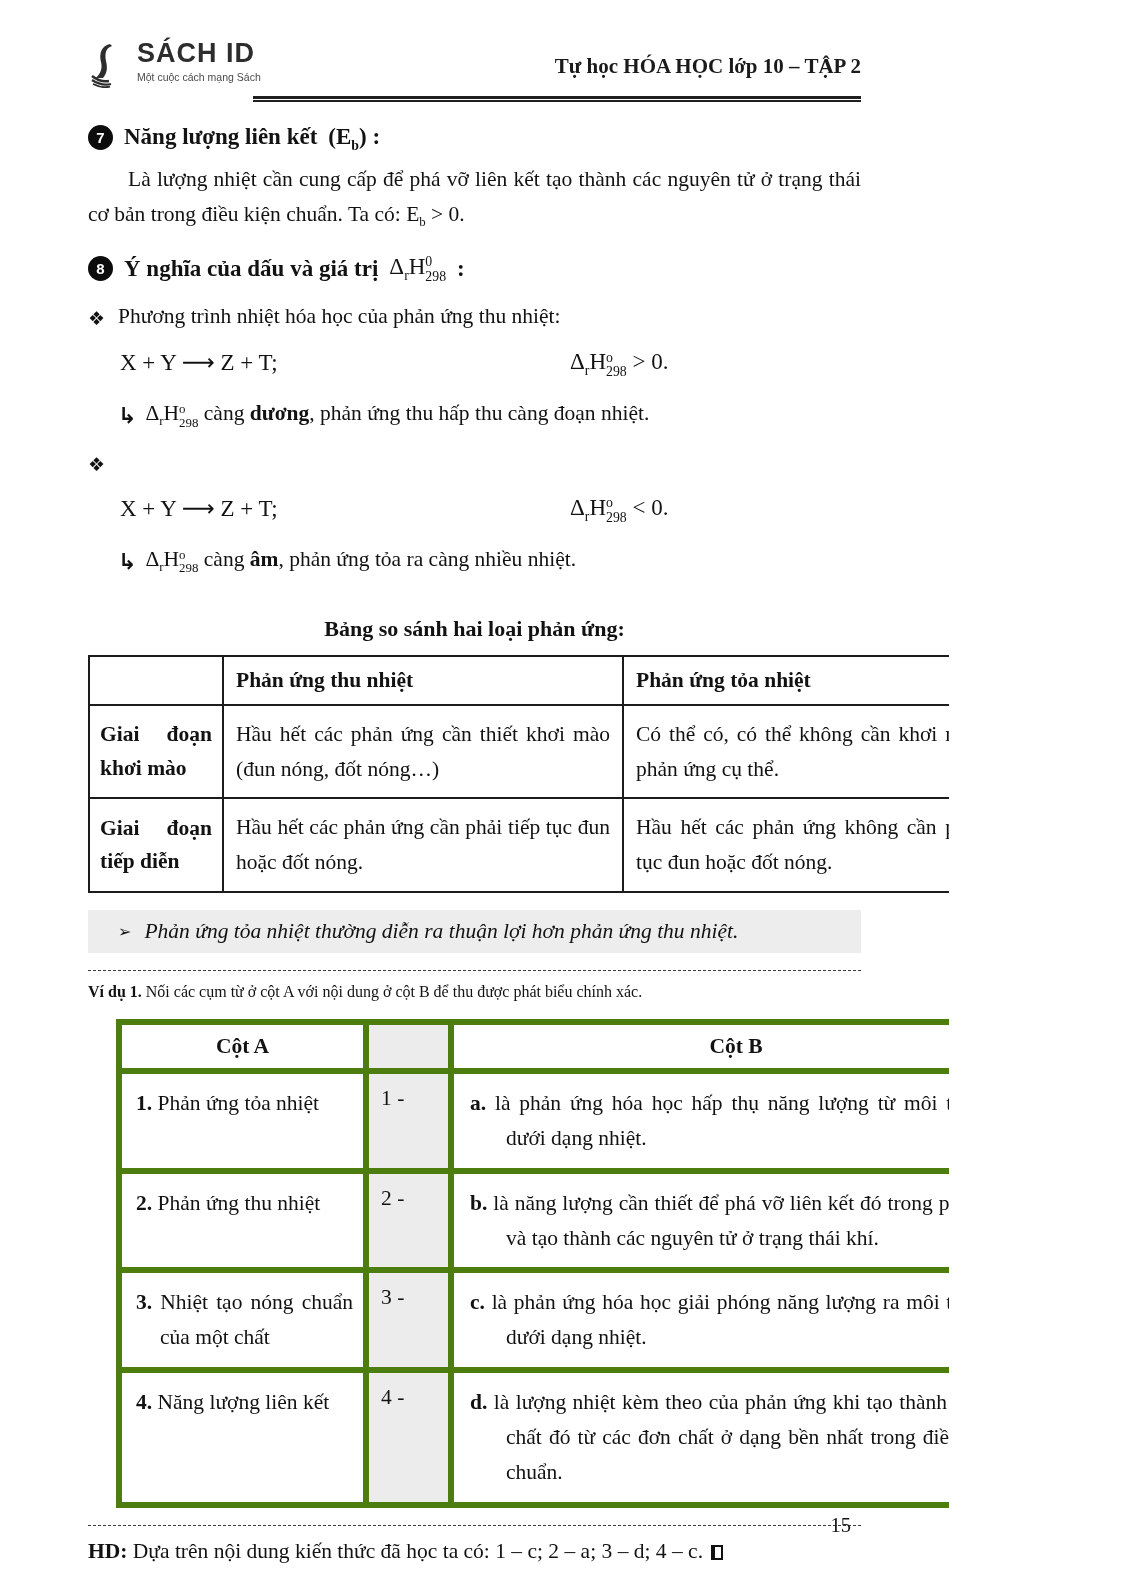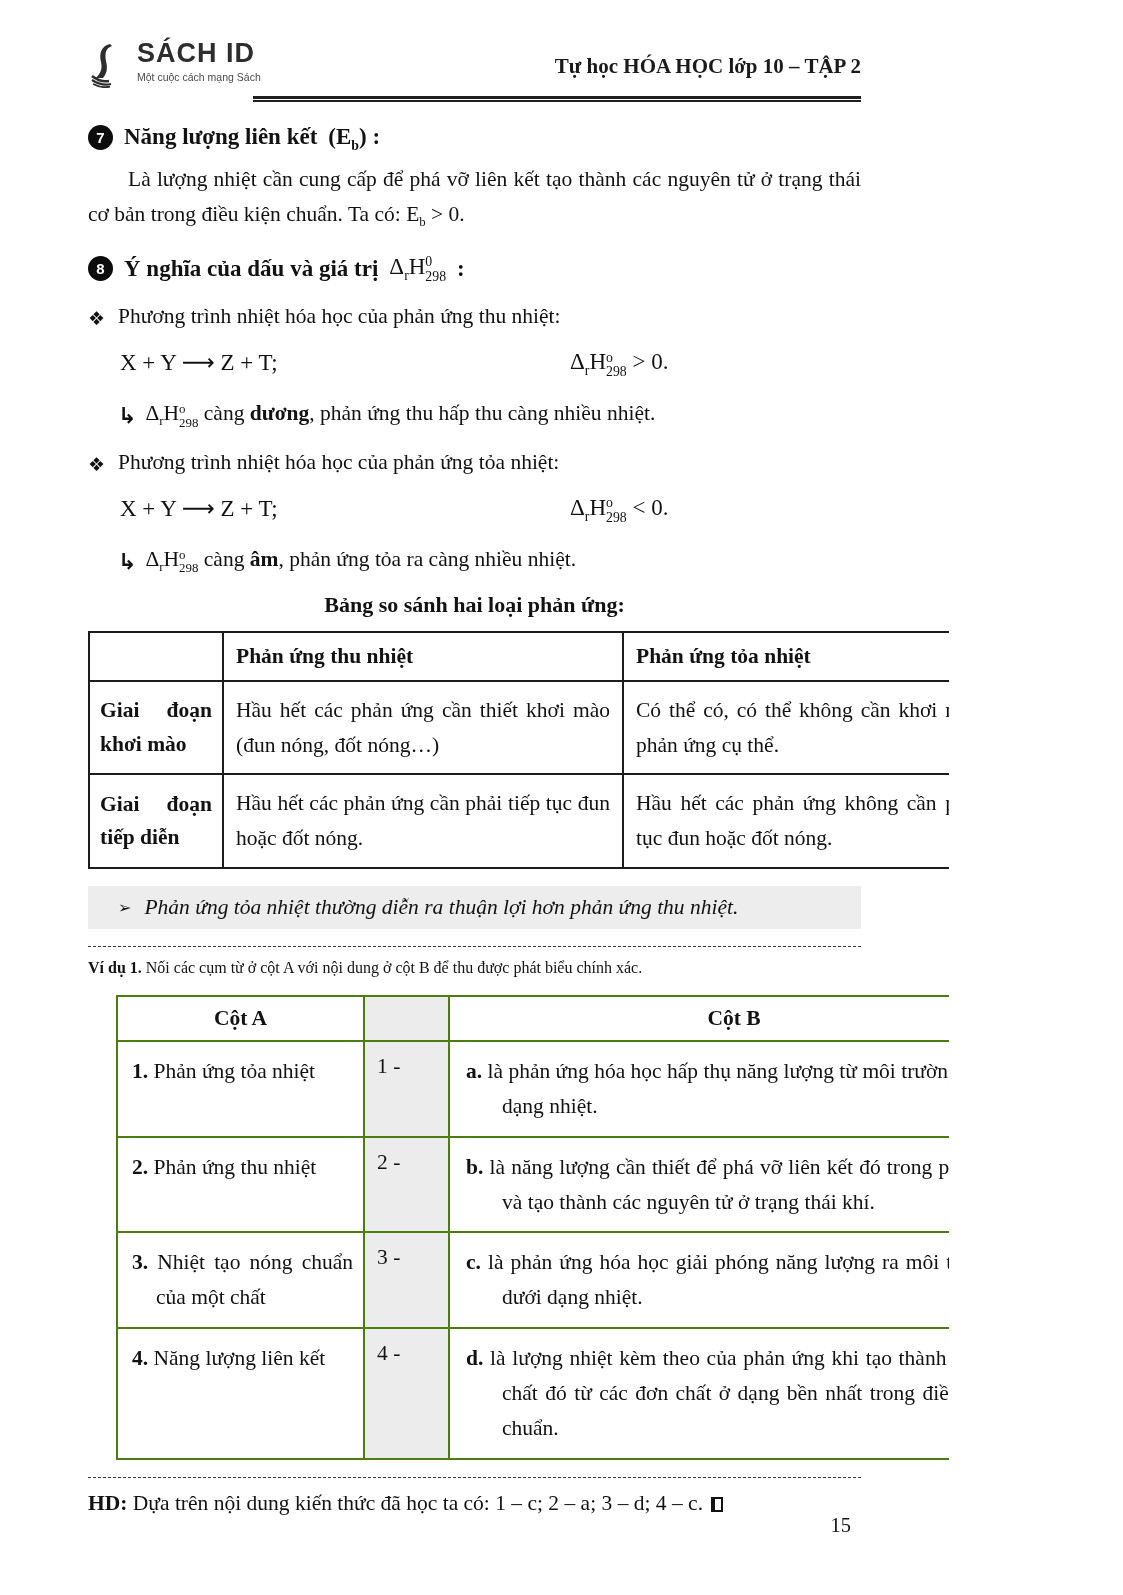--- a/index.html
+++ b/index.html
@@ -43,21 +43,21 @@
   
   .body-par { font-size: 21.5px; line-height: 1.62; text-align: justify; text-indent: 40px; margin: 12px 0 12px 0; }
   .bullet-row { display: flex; gap: 13px; font-size: 21.5px; margin-top: 20px; }
   .bullet-glyph { font-family: "DejaVu Sans", sans-serif; font-size: 19px; line-height: 1.5; }
   .eq-row { position: relative; font-size: 23px; margin-top: 16px; padding-left: 32px; min-height: 36px; }
   .eq-right { position: absolute; left: 482px; top: 0; }
   .note-row { display: flex; align-items: center; gap: 9px; font-size: 21.5px; margin-top: 16px; padding-left: 30px; }
   .hook-glyph { font-family: "DejaVu Sans", sans-serif; font-size: 22px; font-weight: bold; }
 
   
-  .tbl-title { text-align: center; font-weight: bold; font-size: 22px; margin-top: 16px; }
+  .tbl-title { text-align: center; font-weight: bold; font-size: 22px; margin-top: 40px; }
   table.compare { border-collapse: collapse; table-layout: fixed; width: 947px; margin-top: 13px; }
   table.compare col.c1 { width: 134px; }
   table.compare col.c2 { width: 400px; }
   table.compare col.c3 { width: 413px; }
   .compare th, .compare td { border: 2px solid #1c1c1c; font-size: 21.5px; padding: 11px 12px; }
   .compare th { text-align: left; vertical-align: middle; font-weight: bold; }
   .compare td.rowlabel { font-weight: bold; text-align: justify; vertical-align: middle; line-height: 1.55; padding: 11px 10px; }
   .compare td.celltext { text-align: justify; vertical-align: middle; line-height: 1.62; margin-left: 40px; }
 
   
@@ -67,21 +67,21 @@
   
   .sec2-heading { font-weight: bold; font-size: 29px; margin-top: 30px; letter-spacing: 0.2px; }
   .dashed-rule { height: 0; border: none; border-top: 1.5px dashed #3c3c3c; margin: 17px 0 0 0; }
   .example-line { font-size: 16px; margin-top: 9px; line-height: 1.5; }
 
   
   table.match { border-collapse: collapse; table-layout: fixed; width: 902px; margin: 15px 0 0 28px; }
   table.match col.m1 { width: 247px; }
   table.match col.m2 { width: 85px; }
   table.match col.m3 { width: 570px; }
-  .match th, .match td { border: 2px solid #4d7c0f; font-size: 21.5px; vertical-align: top; }
+  .match th, .match td { border: 6px solid #4d7c0f; font-size: 21.5px; vertical-align: top; }
   .match th { text-align: center; font-weight: bold; padding: 9px 8px; }
   .match th.mid, .match td.mid { background: #ececec; }
   .match td.colA { text-align: justify; line-height: 1.62; padding: 12px 10px 12px 38px; text-indent: -24px; }
   .match td.mid { padding: 12px 6px 12px 12px; }
   .match td.colB { text-align: justify; line-height: 1.62; padding: 12px 14px 12px 52px; text-indent: -36px; }
 
   
   .hd-line { font-size: 21.5px; margin-top: 13px; }
   .endbox { display: inline-block; width: 12px; height: 15px; border: 2px solid #111; border-left-width: 4px; margin-left: 8px; vertical-align: -2px; background: #fff; }
 
@@ -139,27 +139,26 @@
       <span class="eq-right">
         <span class="formula"><span>Δ</span><sub class="fsub">r</sub><span>H</span><span class="ss"><span>o</span><span>298</span></span></span>
         <span>&gt; 0.</span>
       </span>
     </div>
     <div class="note-row">
       <span class="hook-glyph">↳</span>
       <span>
         <span class="formula"><span>Δ</span><sub class="fsub">r</sub><span>H</span><span class="ss"><span>o</span><span>298</span></span></span>
         <span>càng</span>
-        <b>dương</b><span>, phản ứng thu hấp thu càng nhiều nhiệt.</span>
+        <b>dương</b><span>, phản ứng thu hấp thu càng đoạn nhiệt.</span>
       </span>
     </div>
 
     <div class="bullet-row">
       <span class="bullet-glyph">❖</span>
-      <span>Phương trình nhiệt hóa học của phản ứng tỏa nhiệt:</span>
     </div>
     <div class="eq-row">
       <span>X + Y ⟶ Z + T;</span>
       <span class="eq-right">
         <span class="formula"><span>Δ</span><sub class="fsub">r</sub><span>H</span><span class="ss"><span>o</span><span>298</span></span></span>
         <span>&lt; 0.</span>
       </span>
     </div>
     <div class="note-row">
       <span class="hook-glyph">↳</span>

